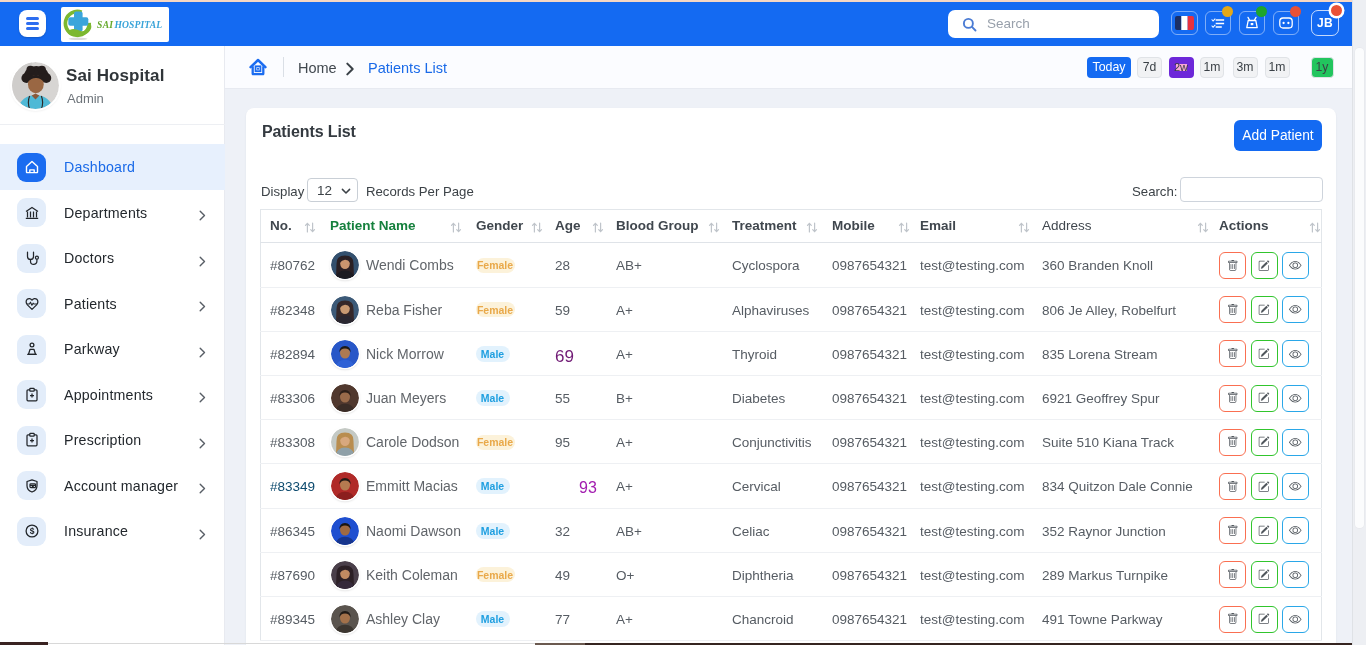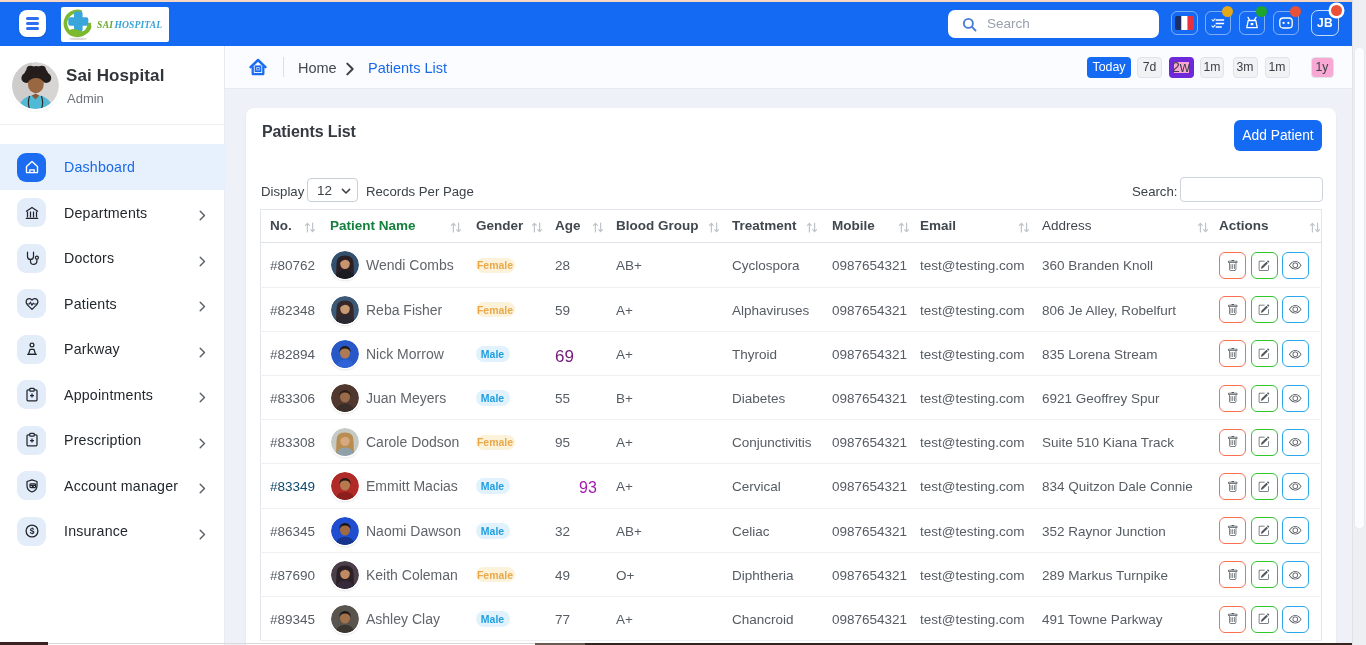--- a/index.html
+++ b/index.html
@@ -187,25 +187,25 @@
       <rect x="9.05" y="10.8" width="1.9" height="1.9" fill="#1b6cf0" stroke="none"></rect>
     </svg></div>
 <div style="position:absolute;left:283px;top:57px;width:1px;height:20px;background:#dadfe6"></div>
 <div style="position:absolute;left:298px;top:60px;font-size:14.5px;color:#41484f">Home</div>
 <div style="position:absolute;left:345px;top:62px"><svg width="10" height="14" viewBox="0 0 9 13" fill="none" stroke="#3a4147" stroke-width="1.9" stroke-linecap="round" stroke-linejoin="round">
       <path d="M2 1.5l5 5-5 5"></path>
     </svg></div>
 <div style="position:absolute;left:368px;top:60px;font-size:14.5px;color:#1a6ae8">Patients List</div>
 <div style="position:absolute;left:1087px;top:56.5px;width:44px;height:21px;background:#146af2;border-radius:4px;color:#fff;font-size:12.4px;display:flex;align-items:center;justify-content:center">Today</div>
 <div style="position:absolute;left:1137px;top:56.5px;width:25px;height:21px;background:#f1f2f4;border:1px solid #e0e3e7;border-radius:4px;color:#3a4046;font-size:12.2px;display:flex;align-items:center;justify-content:center">7d</div>
-<div style="position:absolute;left:1168.5px;top:56.5px;width:25px;height:21px;background:#f9a8d4;border:5px solid #6d28d9;border-radius:4px;color:#3a4046;font-size:14px;display:flex;align-items:center;justify-content:center">2w</div>
+<div style="position:absolute;left:1168.5px;top:56.5px;width:25px;height:21px;background:#f9a8d4;border:7px solid #6d28d9;border-radius:4px;color:#3a4046;font-size:11px;display:flex;align-items:center;justify-content:center">2w</div>
 <div style="position:absolute;left:1200px;top:56.5px;width:24px;height:21px;background:#f1f2f4;border:1px solid #e0e3e7;border-radius:4px;color:#3a4046;font-size:12.2px;display:flex;align-items:center;justify-content:center">1m</div>
 <div style="position:absolute;left:1232.5px;top:56.5px;width:25px;height:21px;background:#f1f2f4;border:1px solid #e0e3e7;border-radius:4px;color:#3a4046;font-size:12.2px;display:flex;align-items:center;justify-content:center">3m</div>
 <div style="position:absolute;left:1264.5px;top:56.5px;width:25px;height:21px;background:#f1f2f4;border:1px solid #e0e3e7;border-radius:4px;color:#3a4046;font-size:12.2px;display:flex;align-items:center;justify-content:center">1m</div>
-<div style="position:absolute;left:1310.5px;top:56.5px;width:23px;height:21px;background:#f9a8d4;border:1px solid #e0e3e7;border-radius:4px;color:#3a4046;font-size:12.2px;display:flex;align-items:center;justify-content:center">1y</div>
+<div style="position:absolute;left:1310.5px;top:56.5px;width:23px;height:21px;background:#22c55e;border:1px solid #e0e3e7;border-radius:4px;color:#3a4046;font-size:12.2px;display:flex;align-items:center;justify-content:center">1y</div>
 <div style="position:absolute;left:246px;top:108px;width:1090px;height:562px;background:#fff;border-radius:8px;box-shadow:0 1px 2px rgba(40,50,70,.08)"></div>
 <div style="position:absolute;left:262px;top:123px;font-size:16px;font-weight:bold;color:#343a40;letter-spacing:-.1px">Patients List</div>
 <div style="position:absolute;left:1234px;top:120px;width:88px;height:31px;background:#146af2;border-radius:6px;color:#fff;font-size:13.8px;display:flex;align-items:center;justify-content:center">Add Patient</div>
 <div style="position:absolute;left:261px;top:184px;font-size:13.2px;color:#3c4247">Display</div>
 <div style="position:absolute;left:307px;top:178px;width:51px;height:24px;border:1px solid #c9cfd6;border-radius:4px;background:#fff">
     <div style="position:absolute;left:9px;top:4px;font-size:13.5px;color:#3c4247">12</div>
     <div style="position:absolute;left:33px;top:8.5px">
       <svg style="display:block" width="10" height="7" viewBox="0 0 10 7" fill="none" stroke="#3c4247" stroke-width="1.5" stroke-linecap="round" stroke-linejoin="round">
         <path d="M1.4 1.4L5 5l3.6-3.6"></path>
       </svg>

